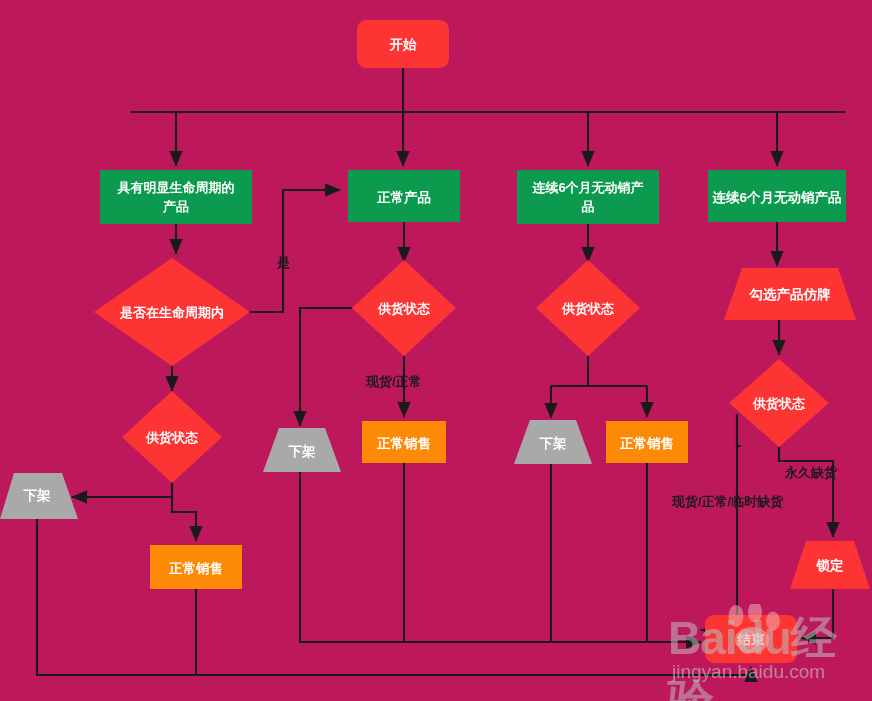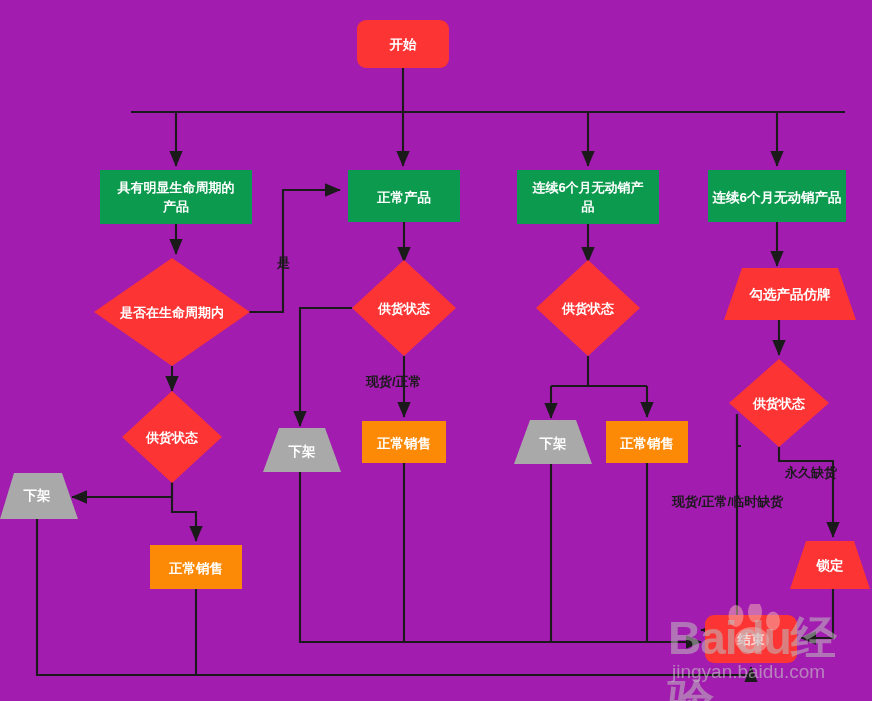--- a/index.html
+++ b/index.html
@@ -1,18 +1,18 @@
 <!DOCTYPE html>
 <html><head>
 <meta charset="utf-8">
 <style>
   html,body{margin:0;padding:0;background:#ffffff;}
   body{width:872px;height:701px;overflow:hidden;
        font-family:"Liberation Sans","DejaVu Sans",sans-serif;}
-  #stage{position:relative;width:872px;height:701px;background:#a21caf;}
+  #stage{position:relative;width:872px;height:701px;background:#be185d;}
   svg.flow{position:absolute;left:0;top:0;width:872px;height:701px;}
   .nodeText{font-family:"Liberation Sans","DejaVu Sans",sans-serif;
             font-weight:bold;fill:#ffffff;text-anchor:middle;}
   .nodeText.t14{font-size:13.5px;}
   .nodeText.t13{font-size:13px;}
   .edgeText{font-family:"Liberation Sans","DejaVu Sans",sans-serif;
             font-size:13px;font-weight:bold;fill:#1a1a1a;}
   .wm{position:absolute;pointer-events:none;}
   #wm-text{left:668px;top:608px;font-size:46px;font-weight:bold;
            color:rgba(190,190,190,0.55);letter-spacing:-1px;

